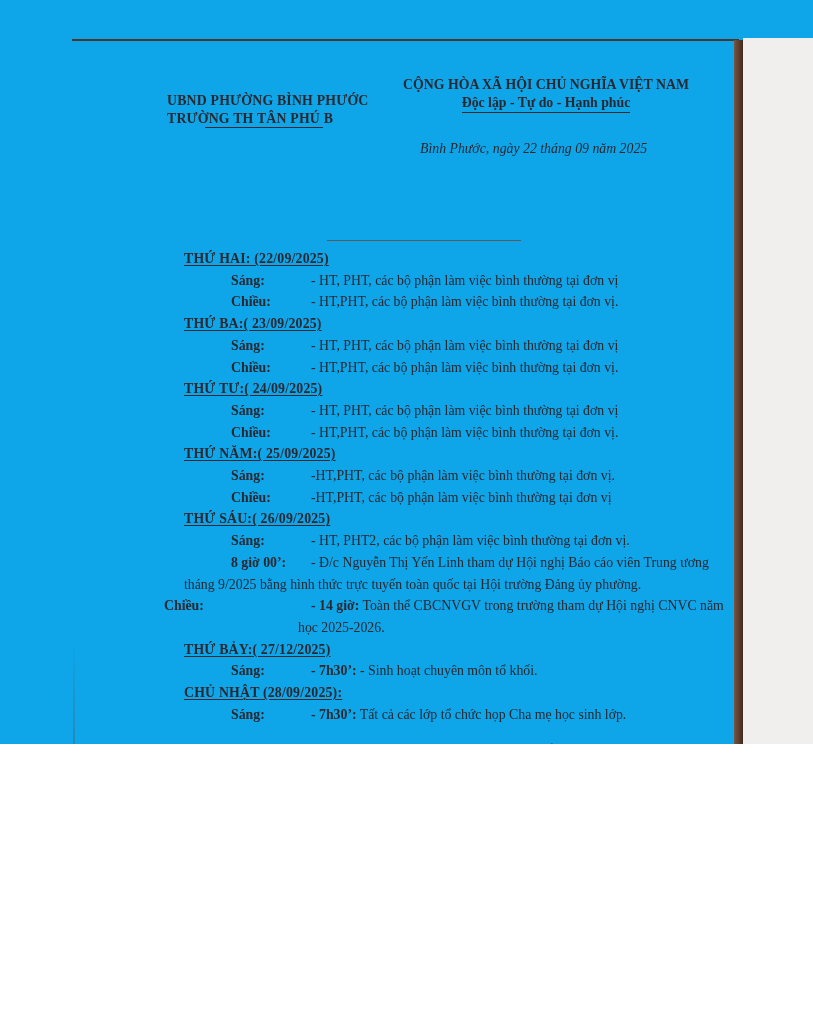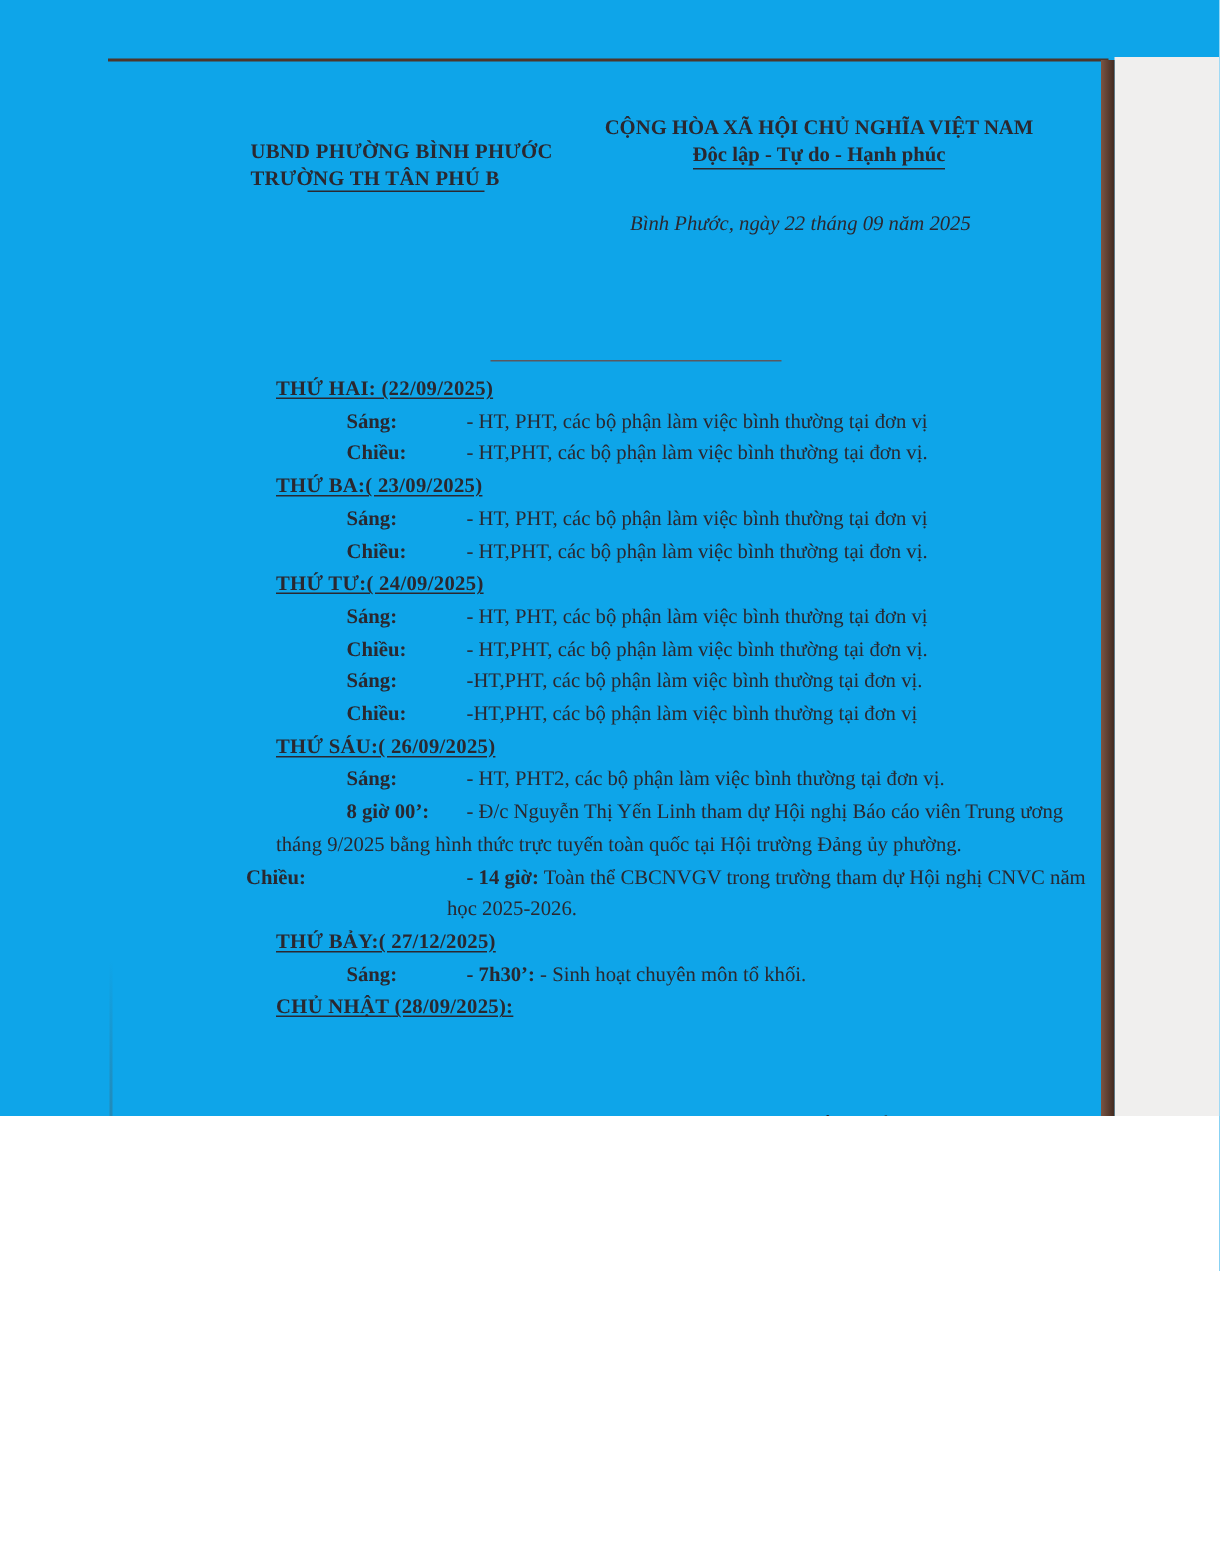--- a/index.html
+++ b/index.html
@@ -78,29 +78,31 @@
   <div class="abs schedule">
       <div class="day-heading">THỨ HAI: (22/09/2025)</div>
       <div class="row"><span class="lab">Sáng:</span>- HT, PHT, các bộ phận làm việc bình thường tại đơn vị</div>
       <div class="row"><span class="lab">Chiều:</span>- HT,PHT, các bộ phận làm việc bình thường tại đơn vị.</div>
       <div class="day-heading">THỨ BA:( 23/09/2025)</div>
       <div class="row"><span class="lab">Sáng:</span>- HT, PHT, các bộ phận làm việc bình thường tại đơn vị</div>
       <div class="row"><span class="lab">Chiều:</span>- HT,PHT, các bộ phận làm việc bình thường tại đơn vị.</div>
       <div class="day-heading">THỨ TƯ:( 24/09/2025)</div>
       <div class="row"><span class="lab">Sáng:</span>- HT, PHT, các bộ phận làm việc bình thường tại đơn vị</div>
       <div class="row"><span class="lab">Chiều:</span>- HT,PHT, các bộ phận làm việc bình thường tại đơn vị.</div>
+      <div class="day-heading">THỨ NĂM:( 25/09/2025)</div>
       <div class="row"><span class="lab">Sáng:</span>-HT,PHT, các bộ phận làm việc bình thường tại đơn vị.</div>
       <div class="row"><span class="lab">Chiều:</span>-HT,PHT, các bộ phận làm việc bình thường tại đơn vị</div>
       <div class="day-heading">THỨ SÁU:( 26/09/2025)</div>
       <div class="row"><span class="lab">Sáng:</span>- HT, PHT2, các bộ phận làm việc bình thường tại đơn vị.</div>
       <div class="row hang-left"><span class="lab">8 giờ 00’:</span>- Đ/c Nguyễn Thị Yến Linh tham dự Hội nghị Báo cáo viên Trung ương tháng 9/2025 bằng hình thức trực tuyến toàn quốc tại Hội trường Đảng ủy phường.</div>
       <div class="row hang-mid"><span class="lab">Chiều:</span><span class="bb">- 14 giờ:</span> Toàn thể CBCNVGV trong trường tham dự Hội nghị CNVC năm học 2025-2026.</div>
       <div class="day-heading">THỨ BẢY:( 27/12/2025)</div>
       <div class="row"><span class="lab">Sáng:</span><span class="bb">- 7h30’:</span> - Sinh hoạt chuyên môn tổ khối.</div>
       <div class="day-heading">CHỦ NHẬT (28/09/2025):</div>
+      <div class="row"><span class="lab">Sáng:</span><span class="bb">- 7h30’:</span> Tất cả các lớp tổ chức họp Cha mẹ học sinh lớp.</div>
     </div>
 
   <div class="abs sig-block">
     <div>KT.HIỆU TRƯỞNG</div>
     <div>PHÓ HIỆU TRƯỞNG</div>
   </div>
 
   <svg class="abs stamp-svg" viewBox="0 0 104 104">
     <circle cx="52" cy="52" r="49" fill="none" stroke="#c8423a" stroke-width="2.6"></circle>
     <defs>

